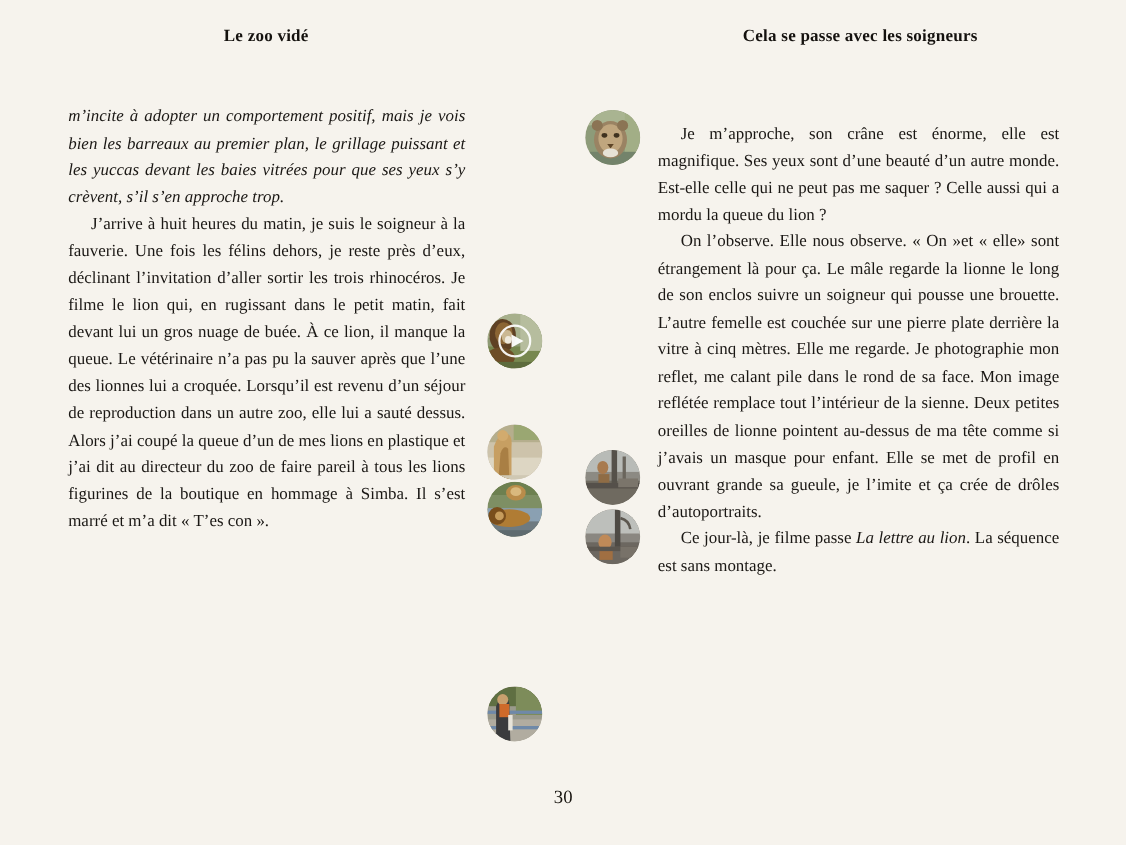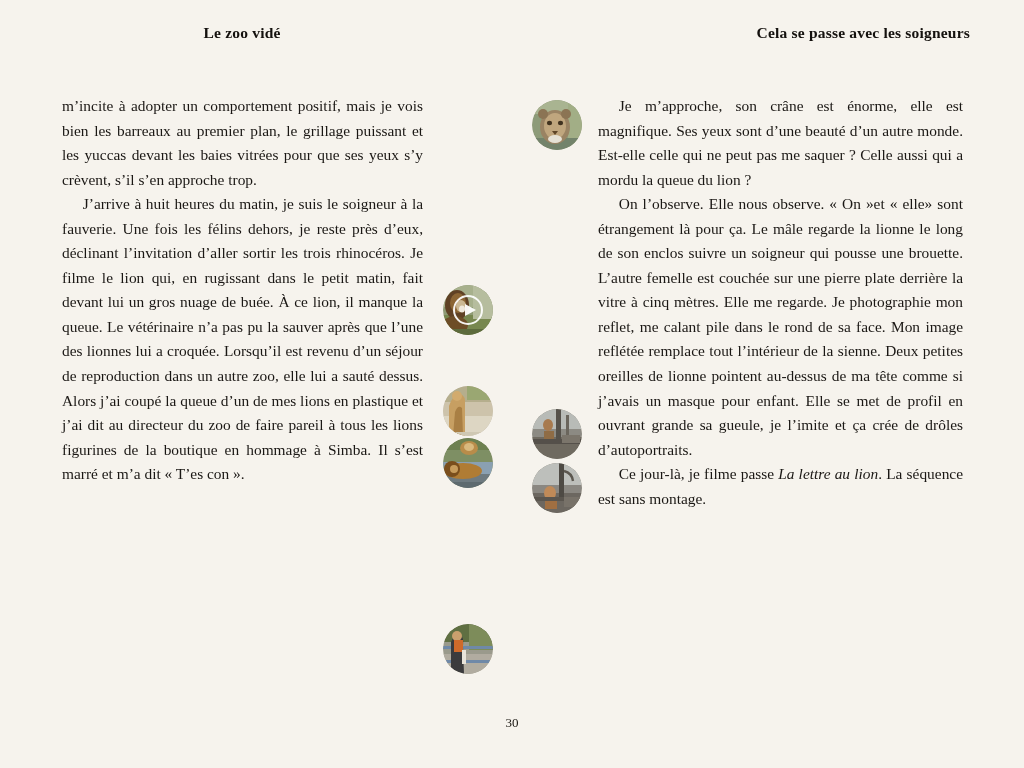--- a/index.html
+++ b/index.html
@@ -41,43 +41,43 @@
     white-space: nowrap;
   }
   .run-head.verso {
     left: 62px;
     width: 360px;
     text-align: center;
   }
   .run-head.recto {
     left: 594px;
     width: 376px;
-    text-align: right;
+    text-align: center;
   }
 
   
   .col {
     position: absolute;
     top: 94px;
     width: 361px;
     font-size: 15.4px;
     line-height: 24.55px;
     text-align: justify;
     text-justify: inter-word;
     hyphens: manual;
     -webkit-hyphens: manual;
   }
   .col.left  { left: 62px; }
-  .col.right { left: 598px; width: 365px; }
+  .col.right { left: 598px; width: 365px; margin-top: 16px; }
 
   .col p {
     margin: 0;
     text-indent: 1.35em;
   }
-  .col p.noindent { text-indent: 0; }
+  .col p.noindent { text-indent: 0; font-style: italic; }
   .col p i, .col p em { }
 
   
   .thumb {
     position: absolute;
     border-radius: 50%;
     overflow: hidden;
     background: #cfcabf;
   }
   .thumb svg { display: block; }
@@ -106,21 +106,21 @@
     border-bottom: 6.5px solid transparent;
   }
 
   
   .folio {
     position: absolute;
     top: 715px;
     left: 0;
     width: 1024px;
     text-align: center;
-    font-size: 13px;
+    font-size: 17px;
     color: #17140f;
   }
 </style>
 </head>
 <body>
 
 <div class="page">
 
   <div class="running-heads">
     <div class="run-head verso">Le zoo vidé</div>

